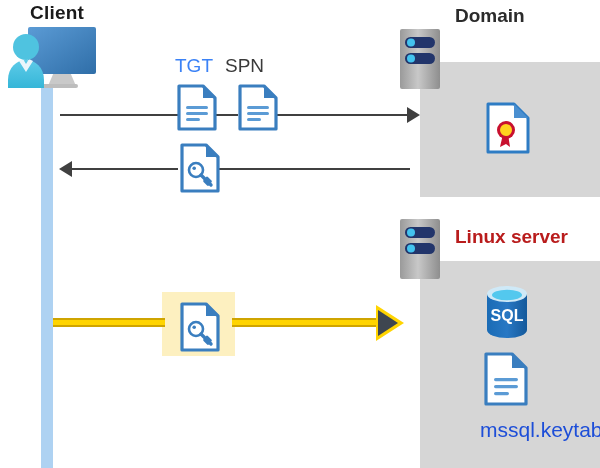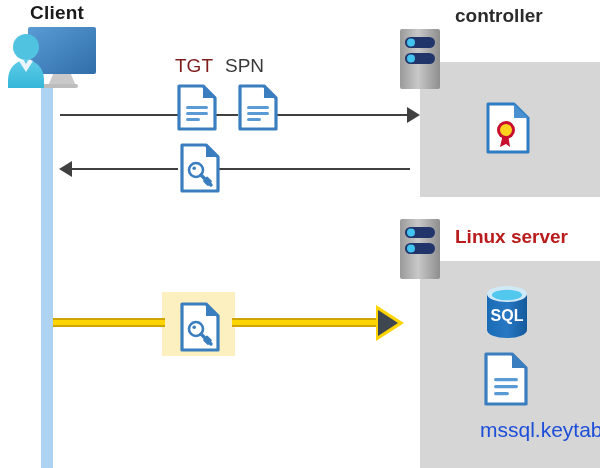--- a/index.html
+++ b/index.html
@@ -5,21 +5,21 @@
   html,body{margin:0;padding:0;background:#ffffff;}
   body{width:600px;height:468px;position:relative;overflow:hidden;
        font-family:"Liberation Sans","DejaVu Sans",sans-serif;}
   .stage{position:absolute;left:0;top:0;width:600px;height:468px;border-radius:14px;}
   .abs{position:absolute;}
 
   
   .title-client{left:30px;top:2px;font-size:19px;font-weight:bold;color:#1a1a1a;letter-spacing:.2px;}
   .title-dc{left:455px;top:3px;width:140px;font-size:19px;font-weight:bold;color:#2b2b2b;line-height:26px;}
   .title-linux{left:455px;top:226px;font-size:19px;font-weight:bold;color:#b91c1c;}
-  .lbl-tgt{left:175px;top:55px;font-size:19px;color:#7f1d1d;}
+  .lbl-tgt{left:175px;top:55px;font-size:19px;color:#3b82f6;}
   .lbl-spn{left:225px;top:55px;font-size:19px;color:#3a3a3a;}
   .lbl-keytab{left:438px;top:418px;font-size:21px;color:#1d4ed8;margin-left:42px;}
 
   
   .panel{background:#d6d6d6;}
   .panel-dc{left:420px;top:62px;width:180px;height:135px;}
   .panel-linux{left:420px;top:261px;width:180px;height:207px;}
 
   
   .lifeline{left:41px;top:84px;width:12px;height:384px;background:#aed2f2;}
@@ -121,21 +121,21 @@
     <svg width="42" height="62" viewBox="0 0 42 62">
       <rect x="1" y="1" width="40" height="60" rx="2" fill="url(#rack)"></rect>
       <rect x="6" y="9" width="30" height="11" rx="5.5" fill="#22356b"></rect>
       <circle cx="12" cy="14.5" r="4" fill="#43c3ef"></circle>
       <rect x="6" y="25" width="30" height="11" rx="5.5" fill="#22356b"></rect>
       <circle cx="12" cy="30.5" r="4" fill="#43c3ef"></circle>
     </svg>
   </div>
 
   <div class="abs title-dc">
-    <div>controller</div>
+    <div>Domain</div>
   </div>
   <div class="abs title-linux">Linux server</div>
 
   <div class="abs hline l1a"></div>
   <div class="abs hline l1b"></div>
   <div class="abs hline l1c"></div>
   <div class="abs arrowhead-right ah1"></div>
 
   <div class="abs lbl-tgt">TGT</div>
   <div class="abs lbl-spn">SPN</div>

